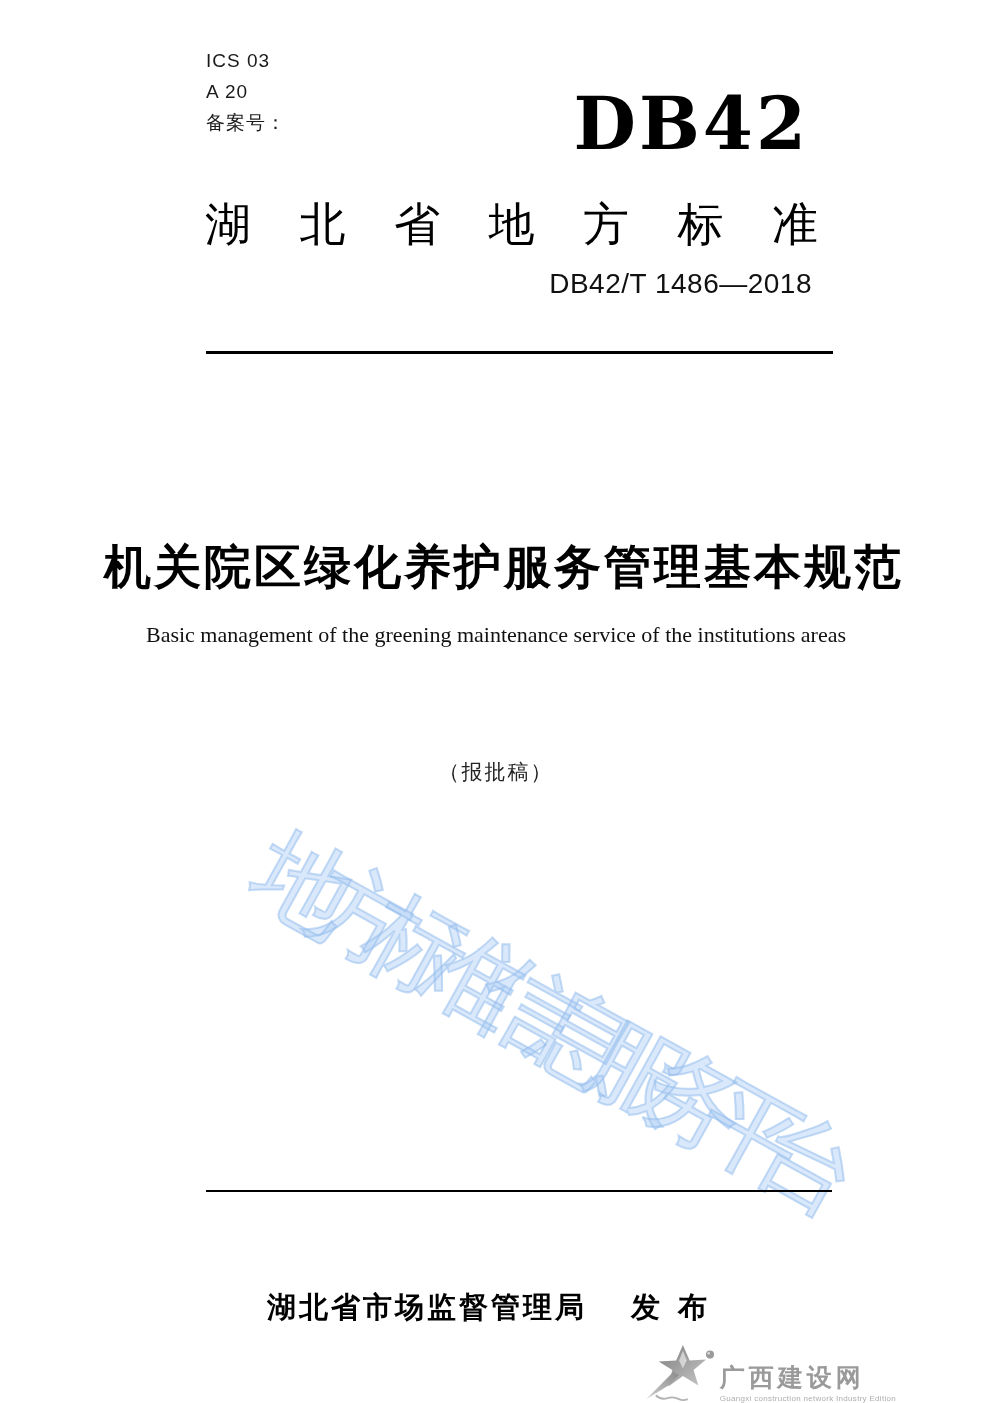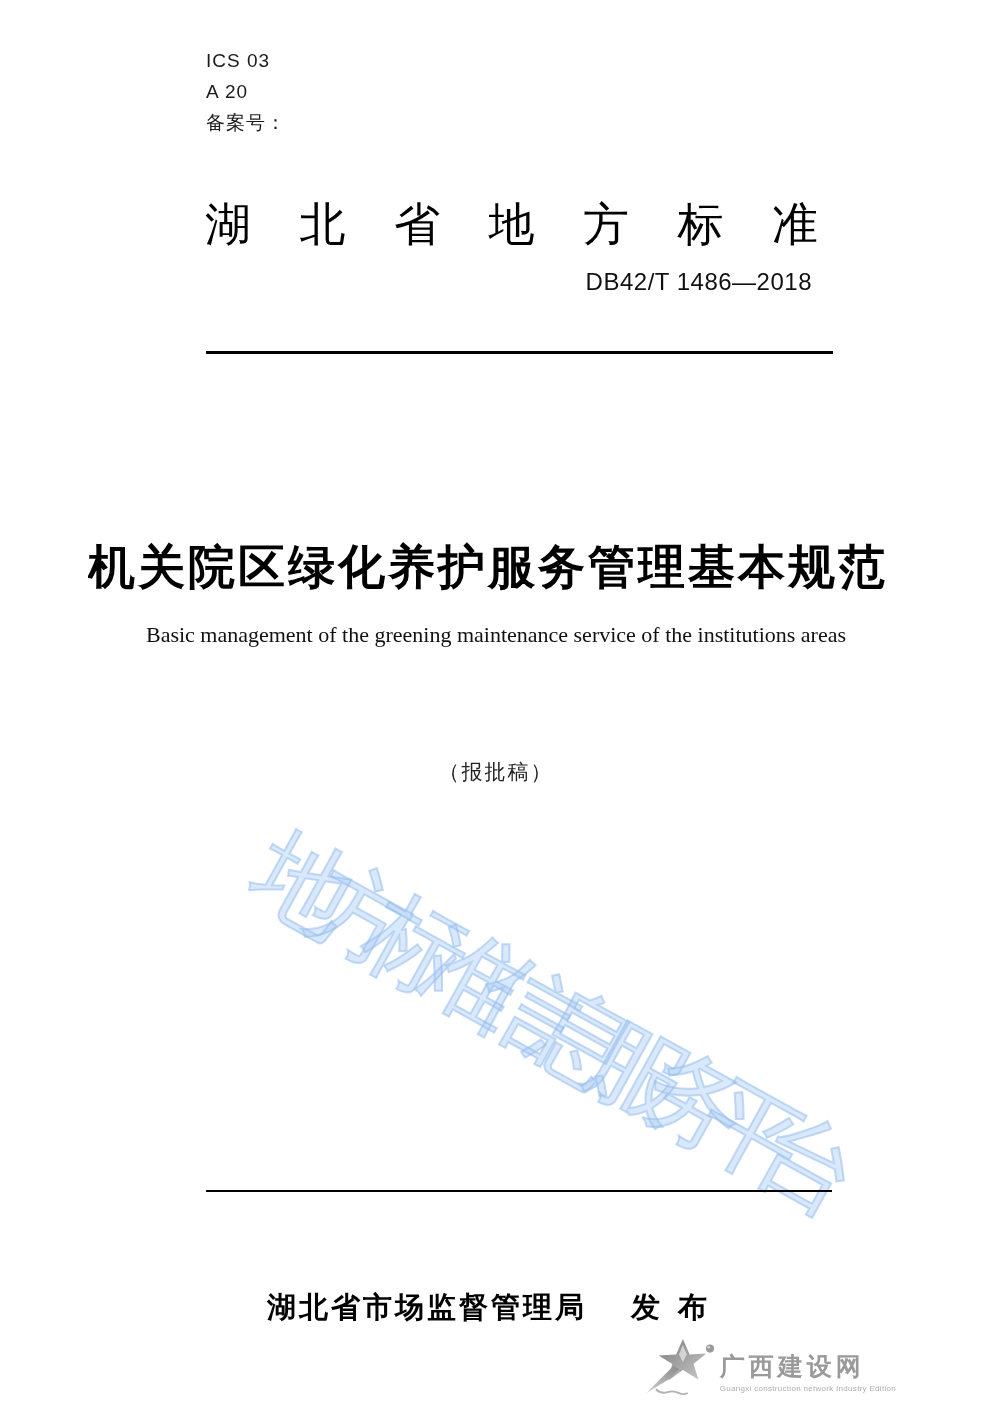--- a/index.html
+++ b/index.html
@@ -49,40 +49,40 @@
     justify-content: space-between;
     font-size: 46px;
     font-weight: 500;
     color: #000;
   }
 
   .standard-number {
     position: absolute;
     right: 92px;
     top: 268px;
-    font-size: 24px;
+    font-size: 28px;
     letter-spacing: 0.5px;
     color: #111;
   }
 
   .header-rule {
     position: absolute;
     left: 118px;
     right: 71px;
     top: 351px;
     height: 3px;
     background: #000;
   }
 
   .doc-title {
     position: absolute;
     left: 0;
     right: 0;
     top: 536px;
-    text-align: left;
+    text-align: right;
     font-size: 47px;
     font-weight: 700;
     letter-spacing: 3px;
     color: #000;
     white-space: nowrap;
   }
 
   .doc-subtitle {
     position: absolute;
     left: 0;
@@ -152,23 +152,23 @@
     font-weight: 700;
     color: #000;
   }
   .publisher-name { letter-spacing: 3px; margin-top: 16px; }
   .publish-word { margin-left: 44px; letter-spacing: 18px; }
 
   
   .site-logo {
     position: absolute;
     right: 8px;
-    bottom: 6px;
-    display: flex;
-    align-items: center;
+    bottom: 0;
+    display: flex;
+    align-items: flex-end;
   }
   .logo-star { width: 72px; height: 60px; flex: 0 0 auto; }
   .logo-text-col { display: flex; flex-direction: column; margin-left: 4px; margin-top: 12px; }
   .logo-name {
     font-size: 25px;
     font-weight: 600;
     color: #9a9a9a;
     letter-spacing: 4px;
     font-family: "Liberation Serif", "DejaVu Serif", serif;
     line-height: 1.1;
@@ -186,20 +186,21 @@
 <body>
 
 <div class="page">
 
   <div class="ics-block">
     <div>ICS 03</div>
     <div>A 20</div>
     <div>备案号：</div>
   </div>
 
+  <div class="db-code">DB42</div>
 
   <div class="standard-name">
     <span>湖</span>
     <span>北</span>
     <span>省</span>
     <span>地</span>
     <span>方</span>
     <span>标</span>
     <span>准</span>
   </div>

